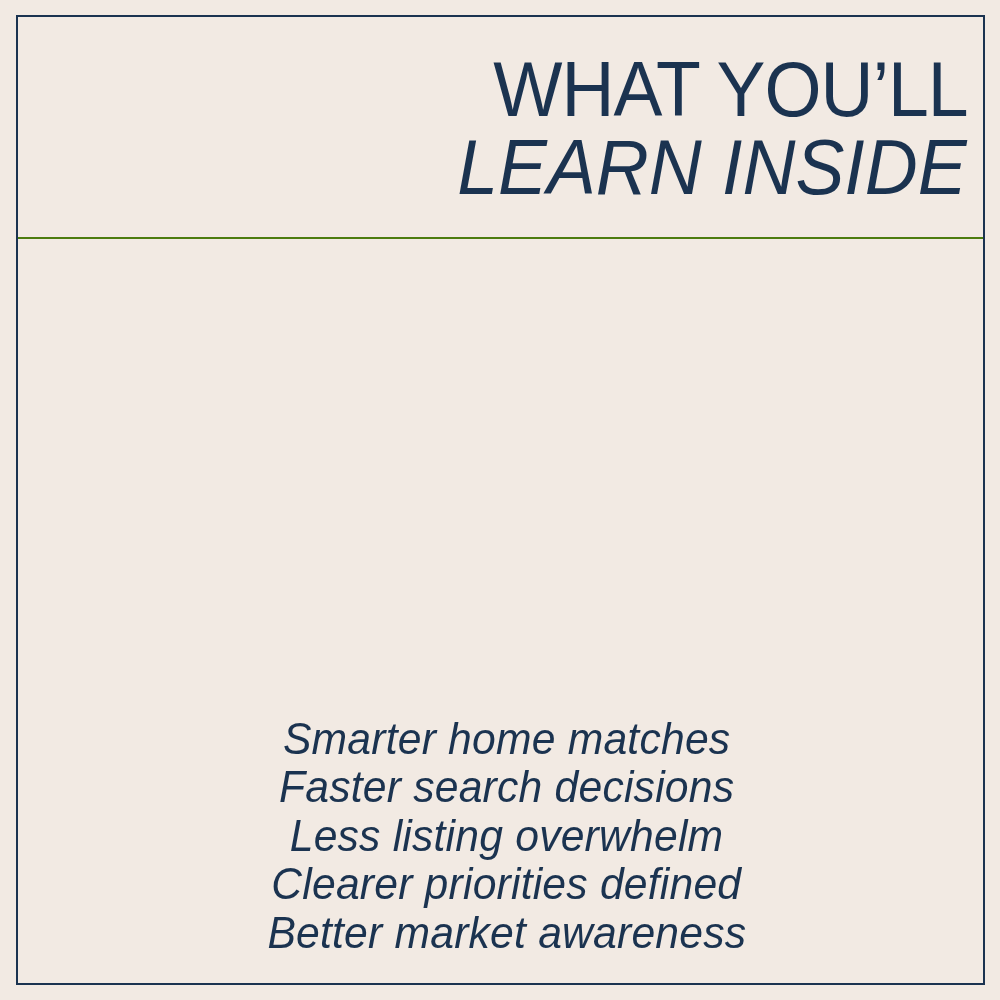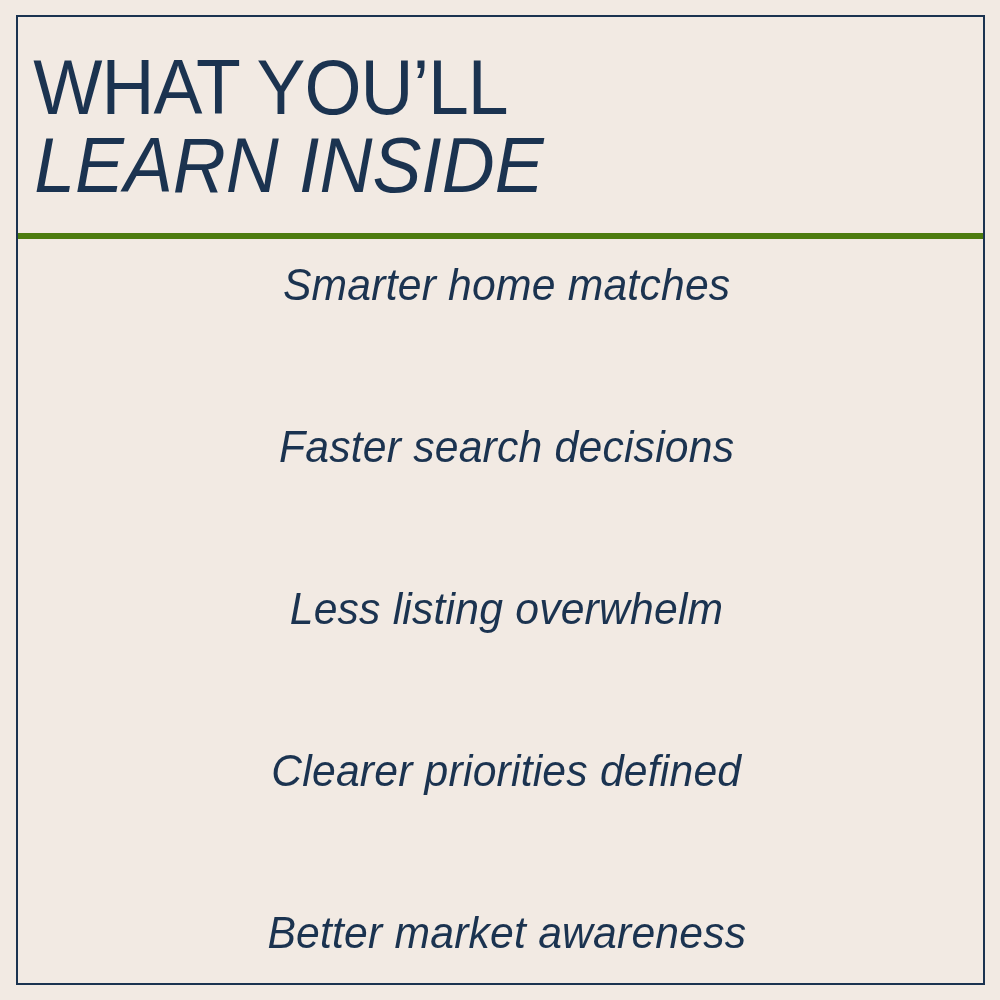--- a/index.html
+++ b/index.html
@@ -34,24 +34,24 @@
     background: #f2eae3;
     display: flex;
     flex-direction: column;
   }
 
   
   .header {
     height: 222px;
     flex: 0 0 222px;
     box-sizing: border-box;
-    border-bottom: 6px solid #4d7c0f;
+    border-bottom: 2px solid #4d7c0f;
     display: flex;
     flex-direction: column;
-    align-items: flex-start;
+    align-items: flex-end;
     justify-content: center;
     padding-top: 4px;
   }
 
   .title-line {
     color: #1b3350;
     font-family: "Liberation Sans Narrow", "Liberation Sans", sans-serif;
     font-size: 78px;
     line-height: 0.92;
     letter-spacing: -1px;
@@ -70,21 +70,21 @@
     font-style: italic;
     margin-top: 6px;
     letter-spacing: 0px;
   }
 
   
   .list {
     flex: 1 1 auto;
     display: flex;
     flex-direction: column;
-    justify-content: space-between;
+    justify-content: flex-end;
     align-items: center;
     padding: 22px 20px 26px 32px;
     box-sizing: border-box;
   }
 
   .list-item {
     color: #1b3350;
     font-family: "Liberation Sans", sans-serif;
     font-style: italic;
     font-size: 44px;

